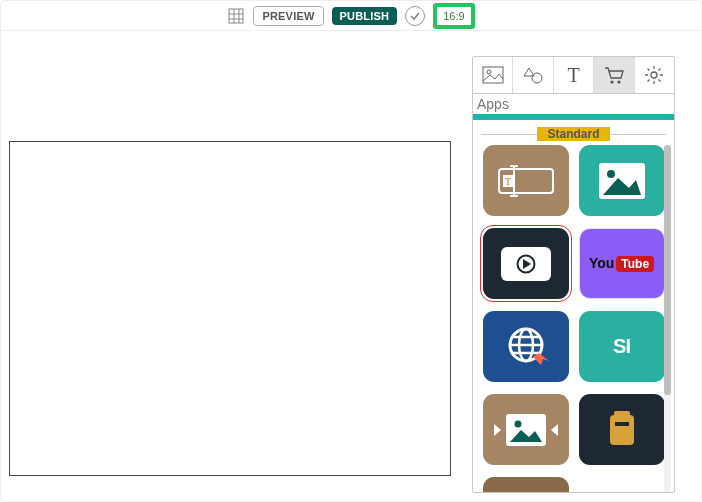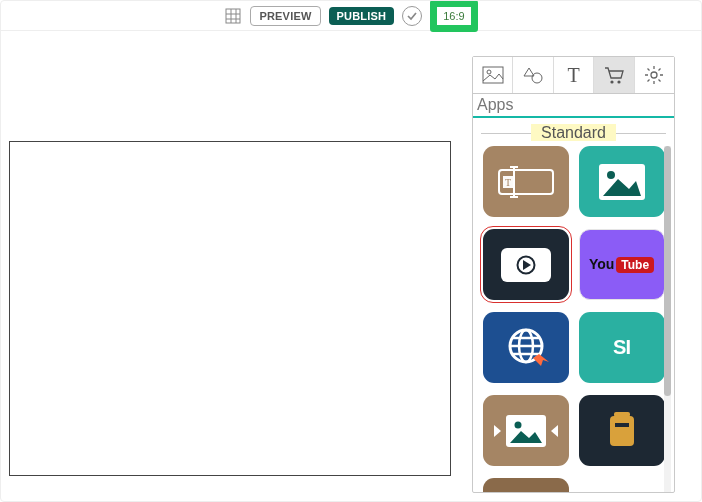--- a/index.html
+++ b/index.html
@@ -6,33 +6,33 @@
   body{font-family:Arial,Helvetica,sans-serif;font-size:13px;color:#333;background:#fff}
   .frame{width:702px;height:502px;position:relative;overflow:hidden;border:1px solid #eee;border-radius:4px}
   
   .topbar{height:30px;display:flex;align-items:center;border-bottom:1px solid #eee;padding:0 10px}
   .tb-center{margin:0 auto;display:flex;align-items:center;gap:8px}
   .grid-btn{width:18px;height:18px;display:flex;align-items:center;justify-content:center;color:#666;cursor:pointer}
   .pill{border-radius:4px;padding:3px 8px;font-size:11px;font-weight:700;letter-spacing:.2px;cursor:pointer;display:inline-flex;align-items:center}
   .preview{border:1px solid #aaa;color:#555;background:#fff}
   .publish{background:#0b5e54;color:#fff}
   .check-btn{width:20px;height:20px;border:1.5px solid #999;border-radius:50%;display:flex;align-items:center;justify-content:center;color:#777;cursor:pointer}
-  .aspect{border:7px solid #22c55e;color:#3a7a3a;font-size:11px;padding:3px 6px;border-radius:3px;cursor:pointer}
+  .aspect{border:4px solid #22c55e;color:#3a7a3a;font-size:11px;padding:3px 6px;border-radius:3px;cursor:pointer}
   
   .canvas-wrap{position:absolute;left:8px;top:140px;width:442px;height:335px;border:1px solid #444;background:#fff}
   
   .panel{position:absolute;right:26px;top:55px;width:203px;height:437px;border:1px solid #c9c9c9;border-radius:2px;background:#fff;display:flex;flex-direction:column}
   .panel-tabs{display:flex;border-bottom:1px solid #c9c9c9}
   .ptab{flex:1;height:36px;display:flex;align-items:center;justify-content:center;border-right:1px solid #dcdcdc;background:#fff;cursor:pointer;color:#555}
   .ptab:last-child{border-right:none}
   .ptab.selected{background:#e2e2e2}
-  .apps-label{font-size:16px;color:#777;padding:2px 4px;border-bottom:2px solid #14b8a6}
+  .apps-label{font-size:14px;color:#777;padding:2px 4px;border-bottom:6px solid #14b8a6}
   .section-head{position:relative;text-align:center;margin:6px 0 4px}
   .section-head::before{content:"";position:absolute;left:8px;right:8px;top:50%;height:1px;background:#c9c9c9}
-  .section-head span{position:relative;background:#fef9c3;padding:0 10px;font-size:16px;font-weight:400;color:#555}
+  .section-head span{position:relative;background:#eab308;padding:0 10px;font-size:12px;font-weight:700;color:#555}
   .apps-scroll{flex:1;overflow:hidden;position:relative;padding:0 8px 8px}
   .apps-grid{display:grid;grid-template-columns:repeat(2,86px);grid-auto-rows:73px;gap:10px 10px;justify-content:center}
   .app{width:86px;height:71px;border-radius:11px;display:flex;align-items:center;justify-content:center;cursor:grab;position:relative;color:#fff}
   .app.selectedapp::after{content:"";position:absolute;left:-3px;top:-3px;right:-3px;bottom:-3px;border:1.5px solid #d9302e;border-radius:13px}
   .scrollbar{position:absolute;right:3px;top:0;bottom:0;width:7px;background:#f2f2f2}
   .thumb{position:absolute;left:0;right:0;top:0;height:250px;background:#bfbfbf;border-radius:4px}
   
   .c-brown{background:#a58564}
   .c-teal{background:#2ab0a1}
   .c-dark{background:#1d2833}

